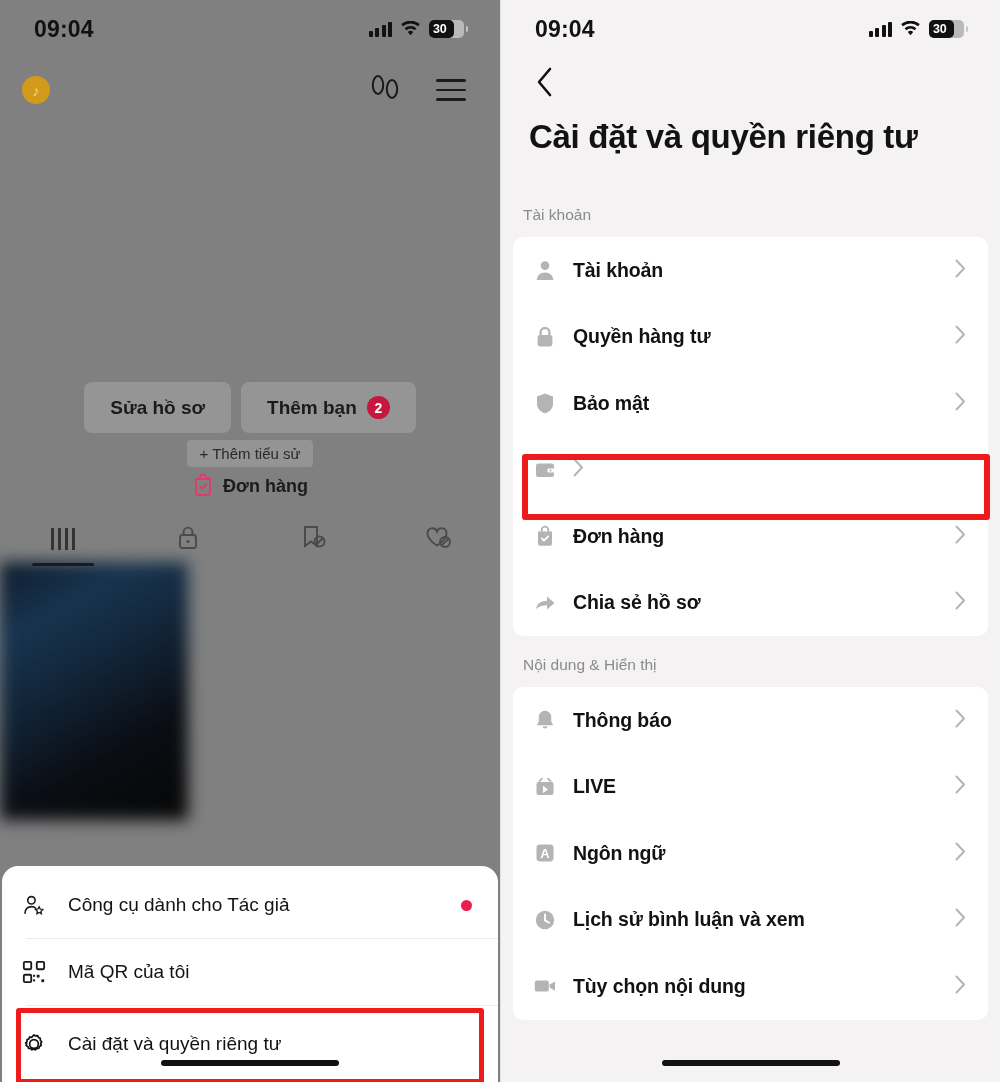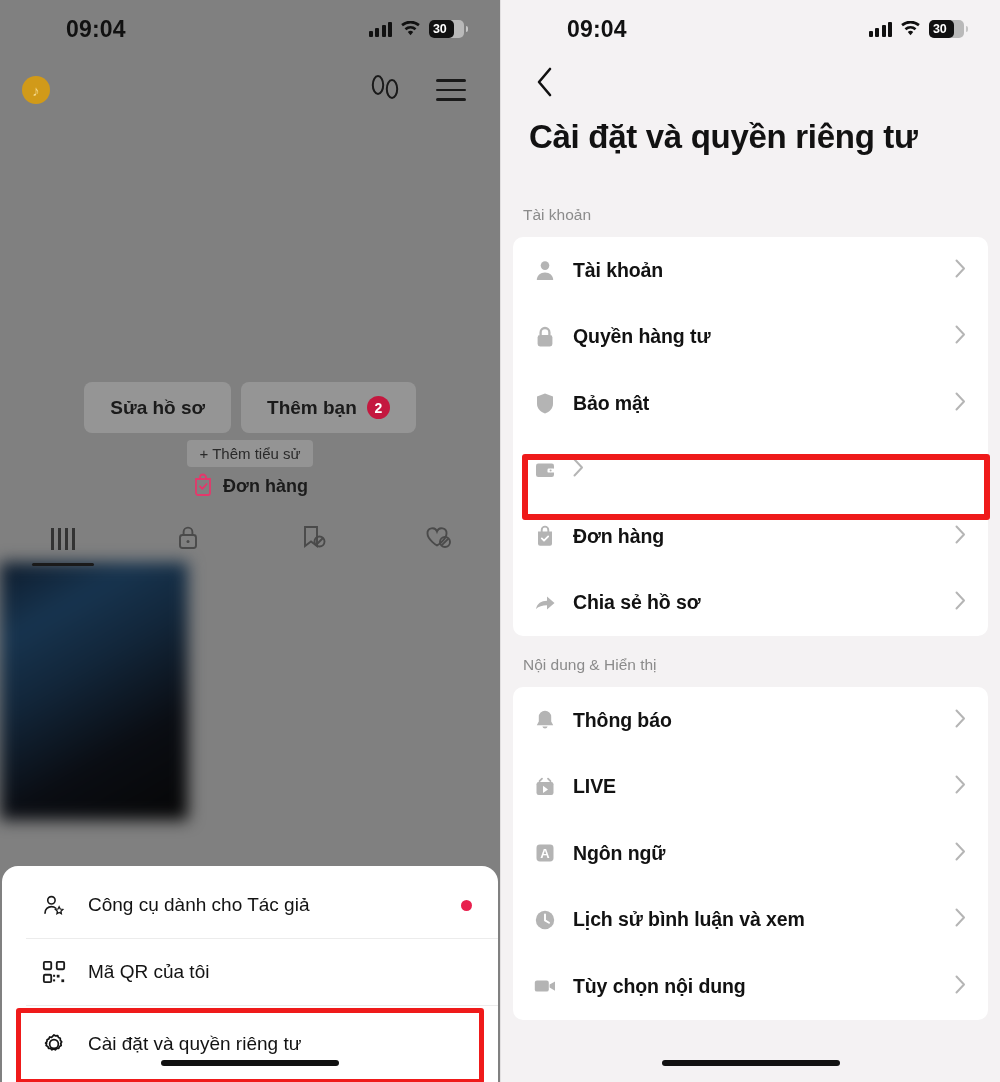--- a/index.html
+++ b/index.html
@@ -76,21 +76,20 @@
     filter: blur(11px);
     z-index: 2;
   }
 
   .status-bar {
     position: absolute; top: 0; left: 0; right: 0;
     height: 58px;
     display: flex; align-items: center; justify-content: space-between;
     padding: 0 36px 0 34px;
     z-index: 10;
-    margin-left: 32px;
   }
   .status-time {
     font-size: 23px; font-weight: 700; letter-spacing: 0.2px;
     color: #111;
   }
   .status-right { display: flex; align-items: center; gap: 8px; }
   .signal-bars { display: flex; align-items: flex-end; gap: 2.5px; height: 15px; }
   .signal-bars i { display:block; width: 4px; background: #111; border-radius: 1px; }
   .signal-bars i:nth-child(1){ height: 6px; }
   .signal-bars i:nth-child(2){ height: 9px; }
@@ -198,21 +197,21 @@
   .sheet {
     position: absolute; left: 2px; right: 2px; bottom: 0;
     background: #ffffff;
     border-radius: 16px 16px 0 0;
     z-index: 20;
     padding-top: 6px;
   }
   .sheet-item {
     display: flex; align-items: center;
     height: 66px;
-    padding: 0 40px;
+    padding: 0 20px;
     gap: 22px;
     position: relative;
   }
   .sheet-item .label {
     font-size: 19px; color: #131313; font-weight: 400;
   }
   .sheet-item .dot-badge {
     position: absolute; right: 26px;
     width: 11px; height: 11px; border-radius: 50%; background: #e8204e;
   }

